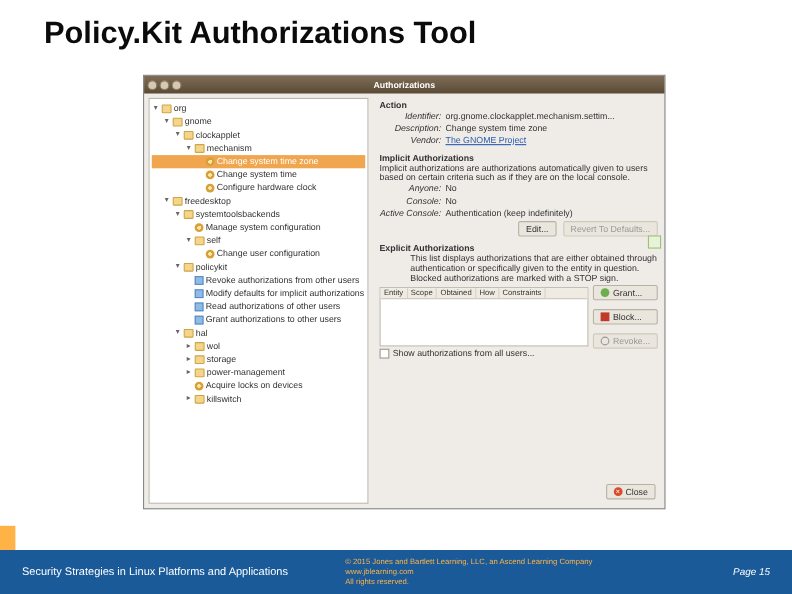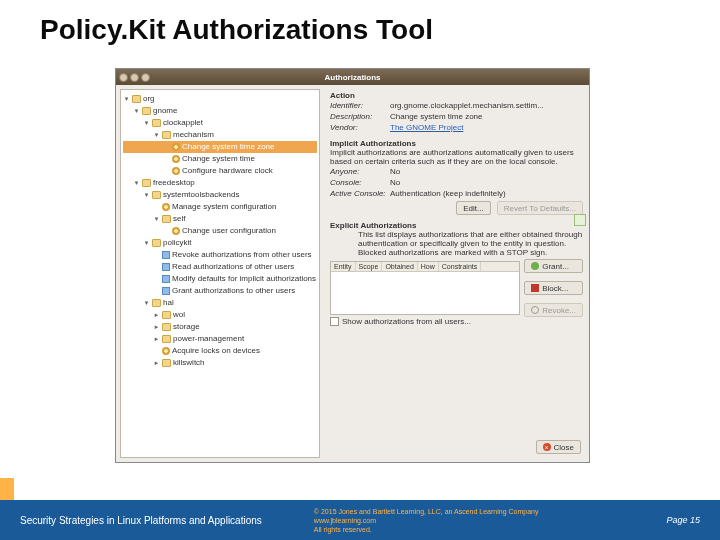--- a/index.html
+++ b/index.html
@@ -1,20 +1,20 @@
 <!DOCTYPE html>
 <html><head>
 <meta charset="utf-8">
 <style>
 * { box-sizing: border-box; margin: 0; padding: 0; }
 body { width: 720px; height: 540px; background: #fff; font-family: Arial, sans-serif; overflow: hidden; position: relative; }
 
 .slide-title { font-size: 28px; font-weight: bold; color: #0b0b0b; padding: 14px 0 0 40px; }
 
-.screenshot { position: absolute; top: 68px; left: 115px; width: 475px; height: 395px; border: 1px solid #888; background: #efebe7; font-size: 8px; color: #333; }
+.screenshot { position: absolute; top: 68px; left: 130px; width: 475px; height: 395px; border: 1px solid #888; background: #efebe7; font-size: 8px; color: #333; }
 
 .titlebar { height: 16px; background: linear-gradient(#7e6c56, #5a4a36); display: flex; align-items: center; justify-content: center; color: #fff; font-weight: bold; font-size: 8px; position: relative; }
 .titlebar .trio { position: absolute; left: 3px; display: flex; gap: 2px; }
 .titlebar .trio span { width: 9px; height: 9px; border-radius: 50%; background: #d6c9b3; border: 1px solid #8c7a5d; display: inline-block; }
 
 .app-body { display: flex; height: calc(100% - 16px); }
 
 .tree-pane { width: 200px; background: #fff; border: 1px solid #bdb8ae; margin: 4px; overflow: hidden; }
 .tree { padding: 3px 2px; line-height: 12px; }
 .tree-row { display: flex; align-items: center; gap: 2px; white-space: nowrap; height: 12px; }
@@ -22,21 +22,21 @@
 .tw { display: inline-block; width: 7px; text-align: center; font-size: 7px; color: #666; }
 .fld { display: inline-block; width: 9px; height: 8px; background: #f5d58a; border: 1px solid #caa648; border-radius: 1px; }
 .cog { display: inline-block; width: 8px; height: 8px; border-radius: 50%; background: radial-gradient(circle,#fbe7a0 30%,#d9a03a 31%); }
 .keyi { display: inline-block; width: 8px; height: 8px; background: #8fbbe8; border: 1px solid #5a8abf; }
 .ind0{padding-left:0}.ind1{padding-left:10px}.ind2{padding-left:20px}.ind3{padding-left:30px}.ind4{padding-left:40px}
 
 .detail-pane { flex: 1; margin: 4px 4px 4px 0; display: flex; flex-direction: column; gap: 2px; }
 
 .section-head { font-weight: bold; font-size: 8px; }
 .action-box, .implicit-box, .explicit-box { background: transparent; padding: 2px 2px 2px 6px; }
-.kv { display: flex; gap: 4px; line-height: 11px; }
+.kv { display: flex; gap: 4px; line-height: 11px; text-align: right; }
 .kv .k { font-style: italic; min-width: 56px; }
 .link { color: #2a5db0; text-decoration: underline; }
 
 .btn { display: inline-flex; align-items: center; gap: 3px; background: #eae6dd; border: 1px solid #b8b2a5; border-radius: 2px; padding: 1px 6px; font-size: 8px; height: 14px; cursor: pointer; }
 .btn.dis { color: #999; border-color: #cfc9bd; }
 
 .row-btns { display: flex; gap: 6px; margin-top: 2px; padding-left: 6px; justify-content: flex-end; }
 
 .explicit-table { background: #fff; border: 1px solid #bdb8ae; height: 54px; margin-top: 2px; }
 .explicit-table .hdr { display: flex; background: #efebe2; border-bottom: 1px solid #cfc9bd; font-size: 7px; }
@@ -148,26 +148,26 @@
             <span>policykit</span>
           </div>
           <div class="tree-row ind3">
             <span class="tw"></span>
             <span class="keyi"></span>
             <span>Revoke authorizations from other users</span>
           </div>
           <div class="tree-row ind3">
             <span class="tw"></span>
             <span class="keyi"></span>
+            <span>Modify defaults for implicit authorizations</span>
+          </div>
+          <div class="tree-row ind3">
+            <span class="tw"></span>
+            <span class="keyi"></span>
             <span>Read authorizations of other users</span>
-          </div>
-          <div class="tree-row ind3">
-            <span class="tw"></span>
-            <span class="keyi"></span>
-            <span>Modify defaults for implicit authorizations</span>
           </div>
           <div class="tree-row ind3">
             <span class="tw"></span>
             <span class="keyi"></span>
             <span>Grant authorizations to other users</span>
           </div>
           <div class="tree-row ind2">
             <span class="tw">▾</span>
             <span class="fld"></span>
             <span>hal</span>

